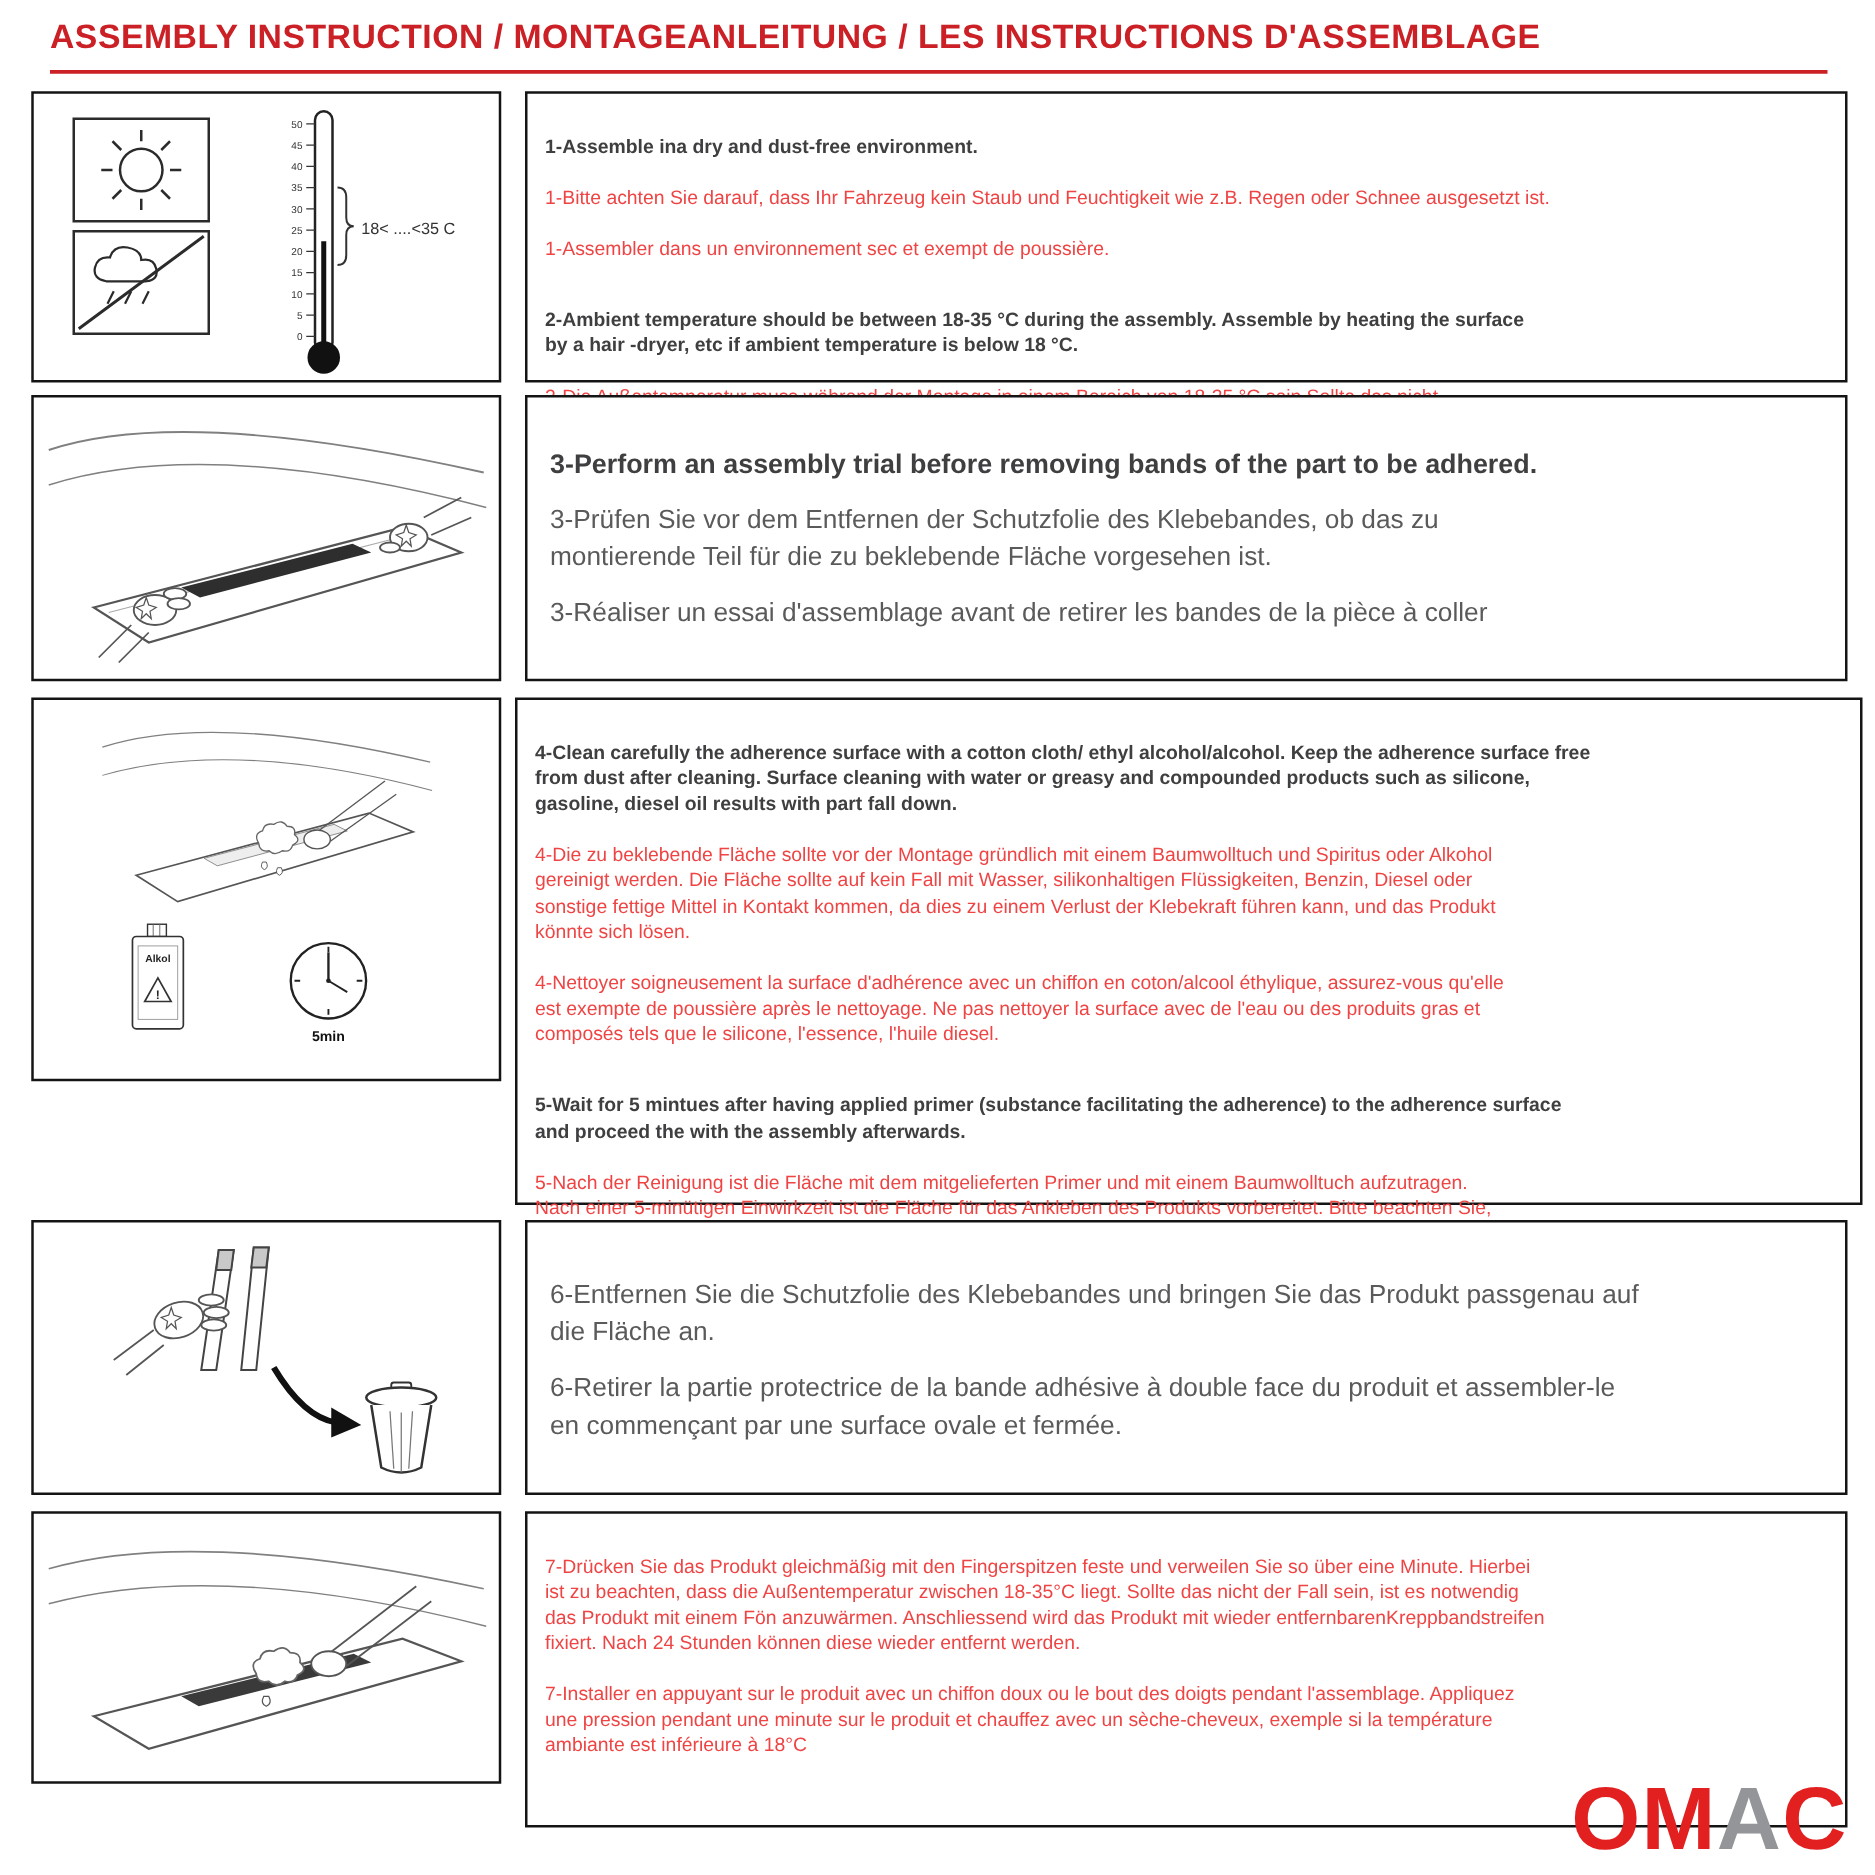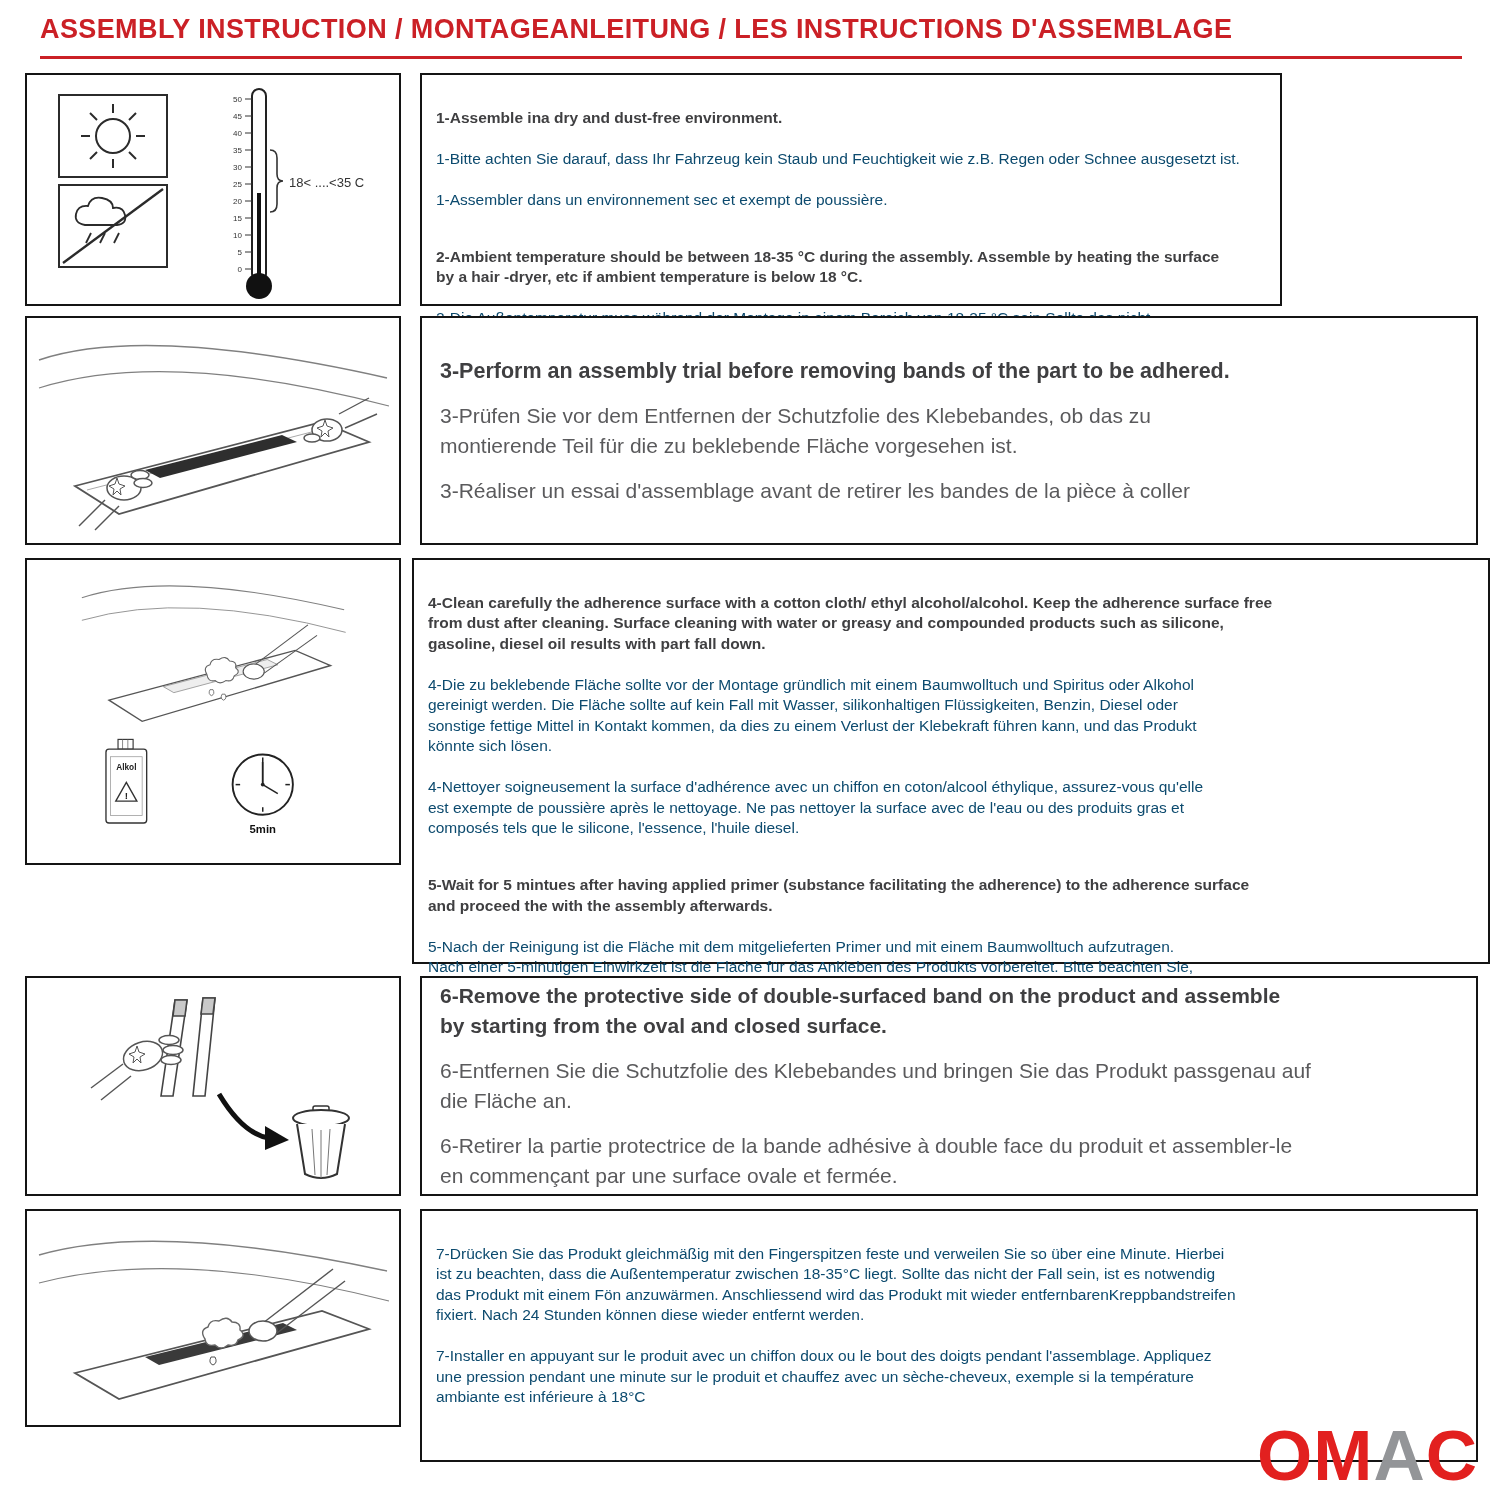--- a/index.html
+++ b/index.html
@@ -6,21 +6,21 @@
   .page{position:relative;width:1500px;height:1500px;background:#fff;overflow:hidden;
         font-family:"Liberation Sans",sans-serif;color:#58595b;}
   .title{position:absolute;left:40px;top:14px;font-size:27px;font-weight:bold;
          color:#cb2026;letter-spacing:0.4px;white-space:nowrap;}
   .title-rule{position:absolute;left:40px;top:56px;width:1422px;height:3px;background:#cb2026;}
   .box{position:absolute;border:2px solid #141414;background:#fff;box-sizing:border-box;}
   .tb{white-space:pre-line;box-sizing:border-box;}
   .tb p{margin:0;}
   .fs-s{font-size:15.5px;line-height:20.5px;padding:12px 14px;}
   .fs-s p.b{font-weight:bold;color:#3f3f41;}
-  .fs-s p.n{color:#0c4a6e;}
+  .fs-s p.n{color:#ef4444;}
   .gap{margin-top:16px !important;}
   .tb-center{display:flex;flex-direction:column;justify-content:center;padding:0 18px;gap:11px;}
   .fs-l{font-size:21px;line-height:30px;}
   .fs-l p.b{font-weight:bold;color:#3f3f41;}
   .fs-l p.n{color:#5a5a5c;margin-top:4px;}
   .illus{width:100%;height:100%;display:block;}
   svg{font-family:"Liberation Sans",sans-serif;}
   .logo{position:absolute;top:1420px;right:22px;font-size:71px;font-weight:bold;
         letter-spacing:1px;line-height:1;white-space:nowrap;}
   .logo-red{color:#e2201f;}
@@ -84,21 +84,21 @@
           <text x="215" y="146">15</text>
           <text x="215" y="163">10</text>
           <text x="215" y="180">5</text>
           <text x="215" y="197">0</text>
         </g>
         <path d="M243,75 q7,0 7,8 v16 q0,7 6,7 q-6,0 -6,7 v16 q0,8 -7,8" fill="none" stroke="#333" stroke-width="1.6"></path>
         <text x="262" y="112" font-size="13" fill="#333">18&lt; ....&lt;35 C</text>
       </g>
     </svg>
   </div>
-  <div class="box tb fs-s" style="left:420px;top:73px;width:862px;height:233px;">
+  <div class="box tb fs-s" style="left:420px;top:73px;width:1058px;height:233px;">
     <p class="b">1-Assemble ina dry and dust-free environment.</p>
     <p class="n">1-Bitte achten Sie darauf, dass Ihr Fahrzeug kein Staub und Feuchtigkeit wie z.B. Regen oder Schnee ausgesetzt ist.</p>
     <p class="n">1-Assembler dans un environnement sec et exempt de poussière.</p>
     <p class="b gap">2-Ambient temperature should be between 18-35 °C  during the assembly. Assemble by heating the surface
 by a hair -dryer, etc if ambient temperature is below 18 °C.</p>
     <p class="n">2-Die Außentemperatur muss während der Montage in einem Bereich von 18-35 °C  sein.Sollte das nicht
 der Fall sein, ist es notwendig die zu beklebende Stelle mit einem Fön anzuwärmen.</p>
     <p class="n">2-La température ambiante doit être comprise entre 18 et 35°C lors d'assemblage, chauffer la surface avec
 un sèche-cheveux par exemple si celle-ci est inférieure à 18°C.</p>
   </div>
@@ -224,22 +224,20 @@
         <rect x="286" y="128" width="16" height="6" rx="2" stroke-width="1.5"></rect>
         <ellipse cx="294" cy="140" rx="28" ry="8" stroke-width="2"></ellipse>
         <path d="M270,146 L278,196 Q294,204 310,196 L318,146" stroke-width="2" fill="#fff"></path>
         <line x1="285" y1="151" x2="288" y2="197" stroke="#777" stroke-width="1"></line>
         <line x1="294" y1="152" x2="294" y2="200" stroke="#777" stroke-width="1"></line>
         <line x1="303" y1="151" x2="300" y2="197" stroke="#777" stroke-width="1"></line>
       </g>
     </svg>
   </div>
   <div class="box tb tb-center fs-l" style="left:420px;top:976px;width:1058px;height:220px;">
-    <p class="b">6-Remove the protective side of double-surfaced band on the product and assemble
-by starting from the oval and closed surface.</p>
     <p class="n">6-Entfernen Sie die Schutzfolie des Klebebandes und bringen Sie das Produkt passgenau auf
 die Fläche an.</p>
     <p class="n">6-Retirer la partie protectrice de la bande adhésive à double face du produit et assembler-le
 en commençant par une surface ovale et fermée.</p>
   </div>
 
   <div class="box" style="left:25px;top:1209px;width:376px;height:218px;">
     <svg class="illus" viewBox="0 0 372 214">
       <g stroke="#808080" fill="none">
         <path d="M12,44 Q130,10 360,60" stroke-width="1.4"></path>

